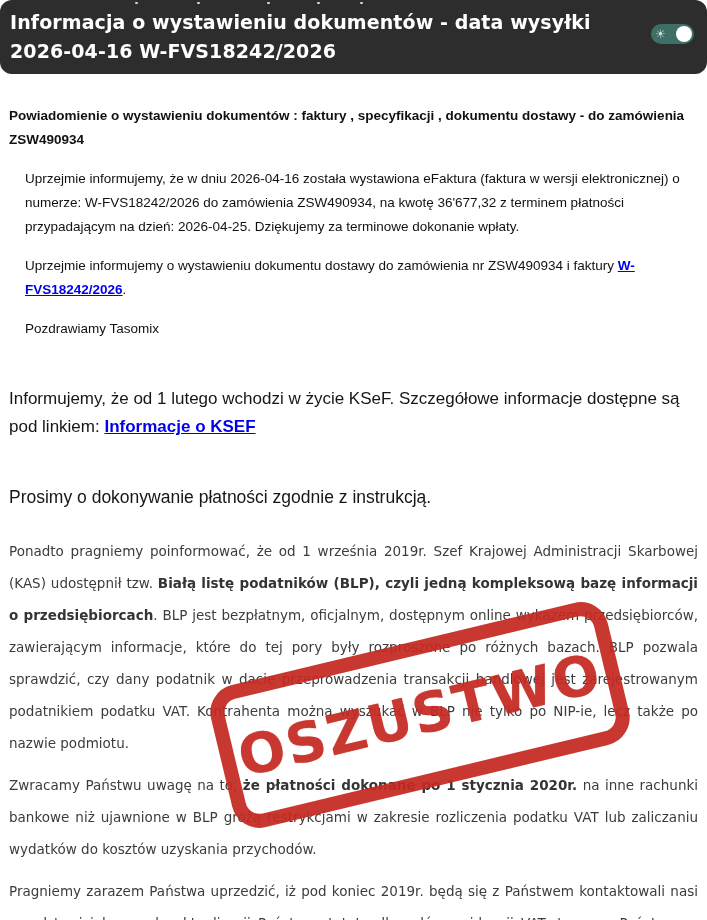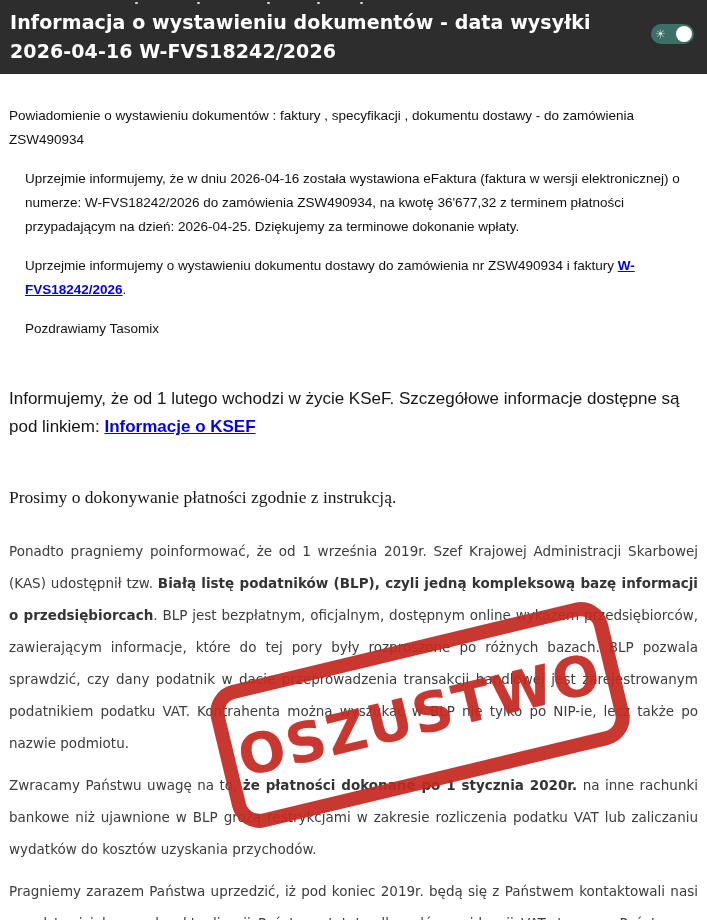--- a/index.html
+++ b/index.html
@@ -14,20 +14,21 @@
   
   .header {
     position:relative;
     width:707px; height:74px;
     background:#2d2d2d;
     color:#ffffff;
     padding:8px 75px 14px 10px;
     font-family:"DejaVu Sans", sans-serif;
     font-size:19px; font-weight:600; line-height:29px;
     letter-spacing:.1px;
+    border-radius:12px;
   }
   .top-artifact { position:absolute; top:1px; left:0; width:100%; height:4px; }
   .top-artifact i {
     position:absolute; top:1px; width:3px; height:2px; background:#d6d6d6; border-radius:1px;
   }
   .toggle {
     position:absolute; right:13px; top:24px;
     width:43px; height:20px; border-radius:10px;
     background:#3e6f66; cursor:pointer;
   }
@@ -38,40 +39,40 @@
   }
   .toggle .knob {
     position:absolute; right:2px; top:2px;
     width:16px; height:16px; border-radius:50%; background:#ffffff;
   }
 
   
   .content { padding:0 9px; }
   .subject {
     margin:30px 0 0;
-    font-size:13.5px; font-weight:normal; line-height:24px; color:#111;
+    font-size:13.5px; font-weight:bold; line-height:24px; color:#111;
   }
   .para {
     margin:15px 16px 0;
     font-size:13.5px; line-height:24px; color:#111;
   }
   a.doclink {
     color:#0000ee; font-weight:bold; text-decoration:underline; cursor:pointer;
   }
 
   
   .ksef {
     margin:44px 0 0;
     font-family:Liberation Sans, sans-serif;
     font-size:17px; line-height:28px; color:#161616;
   }
   .ksef a.doclink { font-size:17px; }
   .prosimy {
     margin:42px 0 0;
-    font-family:Liberation Serif, serif;
+    font-family:Liberation Sans, sans-serif;
     font-size:17.5px; line-height:28px; color:#161616;
   }
   .lower { margin-top:24px; }
   .lower p {
     margin:0 0 10px;
     font-family:"DejaVu Sans", sans-serif;
     font-size:13.5px; line-height:32px; color:#3c3c3c;
     text-align:justify;
   }
   .lower b { color:#343434; }

